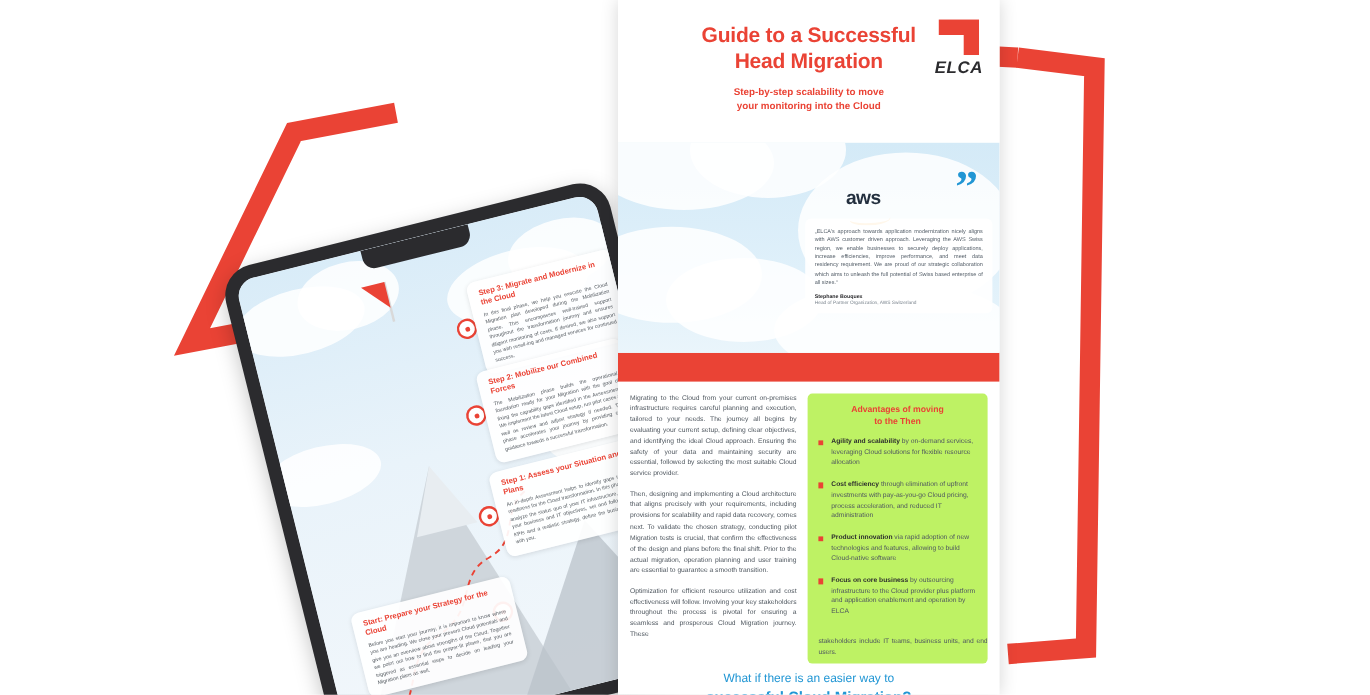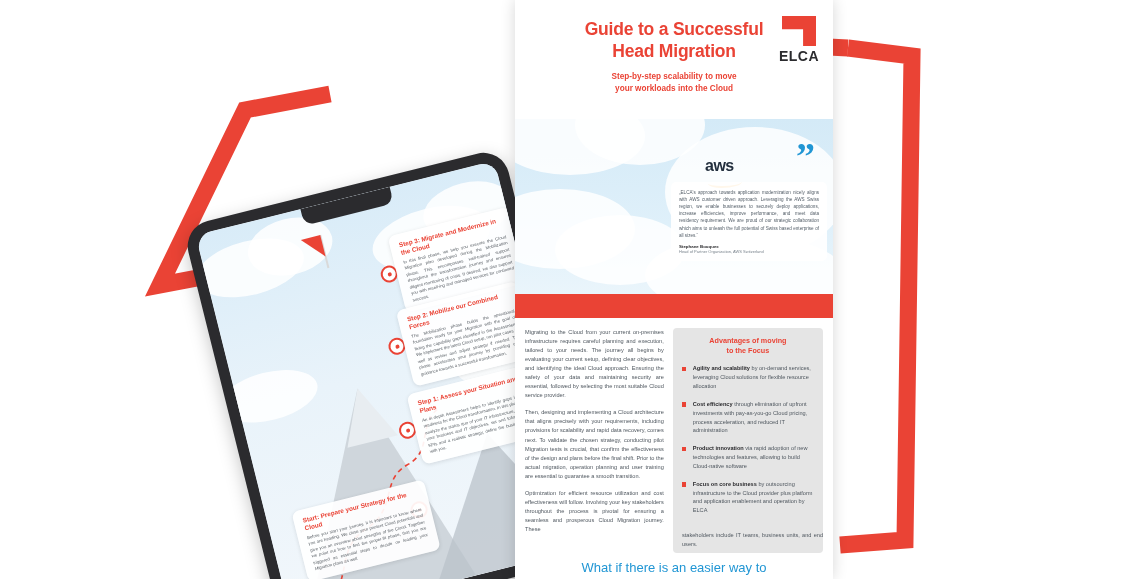--- a/index.html
+++ b/index.html
@@ -155,20 +155,21 @@
     font-size: 8.2px;
     line-height: 1.45;
     margin-top: 8px;
   }
   .elca-logo {
     position: absolute;
     right: 8px;
     top: 16px;
     width: 52px;
     text-align: center;
+    font-style: italic;
   }
   .elca-mark {
     width: 34px;
     height: 30px;
     background: #ea4335;
     margin: 0 auto 2px;
     clip-path: polygon(0 0, 100% 0, 100% 100%, 62% 100%, 62% 44%, 0 44%);
   }
   .elca-text {
     color: #2b2b2e;
@@ -255,21 +256,21 @@
   }
   .col-left p {
     margin: 0 0 8px 0;
     color: #4f575f;
     font-size: 5.6px;
     line-height: 1.62;
     text-align: justify;
   }
   .adv-box {
     width: 141px;
-    background: #e5e5e5;
+    background: #bef264;
     border-radius: 4px;
     padding: 8px 9px;
   }
   .adv-title {
     color: #ea4335;
     font-weight: bold;
     font-size: 7.2px;
     text-align: center;
     line-height: 1.35;
     margin-bottom: 9px;
@@ -305,21 +306,21 @@
   }
 
   .br-footer {
     position: relative;
     height: 55px;
     padding-top: 6px;
   }
   .br-footer .f1 {
     text-align: center;
     color: #2196d4;
-    font-size: 13px;
+    font-size: 10px;
     line-height: 1.4;
   }
   .br-footer .f2 {
     text-align: center;
     color: #2196d4;
     font-weight: bold;
     font-size: 12.5px;
     line-height: 1.4;
   }
 </style>
@@ -387,21 +388,21 @@
 
 <div class="brochure">
 
   <div class="br-header">
     <div class="br-title">
       <div>Guide to a Successful</div>
       <div>Head Migration</div>
     </div>
     <div class="br-sub">
       <div>Step-by-step scalability to move</div>
-      <div>your workloads into the Cloud</div>
+      <div>your monitoring into the Cloud</div>
     </div>
     <div class="elca-logo">
       <div class="elca-mark"></div>
       <div class="elca-text">ELCA</div>
     </div>
   </div>
 
   <div class="br-skyband">
     <div class="cloud" style="left:-20px; top:-22px; width:150px; height:78px;"></div>
     <div class="cloud" style="left:60px; top:-34px; width:130px; height:80px;"></div>
@@ -426,21 +427,21 @@
   <div class="br-content">
     <div class="col-left">
       <p>Migrating to the Cloud from your current on-premises infrastructure requires careful planning and execution, tailored to your needs. The journey all begins by evaluating your current setup, defining clear objectives, and identifying the ideal Cloud approach. Ensuring the safety of your data and maintaining security are essential, followed by selecting the most suitable Cloud service provider.</p>
       <p>Then, designing and implementing a Cloud architecture that aligns precisely with your requirements, including provisions for scalability and rapid data recovery, comes next. To validate the chosen strategy, conducting pilot Migration tests is crucial, that confirm the effectiveness of the design and plans before the final shift. Prior to the actual migration, operation planning and user training are essential to guarantee a smooth transition.</p>
       <p>Optimization for efficient resource utilization and cost effectiveness will follow. Involving your key stakeholders throughout the process is pivotal for ensuring a seamless and prosperous Cloud Migration journey. These</p>
     </div>
 
     <div class="adv-box">
       <div class="adv-title">
         <div>Advantages of moving</div>
-        <div>to the Focus</div>
+        <div>to the Then</div>
       </div>
       <div class="adv-item">
         <b>Agility and scalability</b><span> by on-demand services, leveraging Cloud solutions for flexible resource allocation</span>
       </div>
       <div class="adv-item">
         <b>Cost efficiency</b><span> through elimination of upfront investments with pay-as-you-go Cloud pricing, process acceleration, and reduced IT administration</span>
       </div>
       <div class="adv-item">
         <b>Product innovation</b><span> via rapid adoption of new technologies and features, allowing to build Cloud-native software</span>
       </div>

